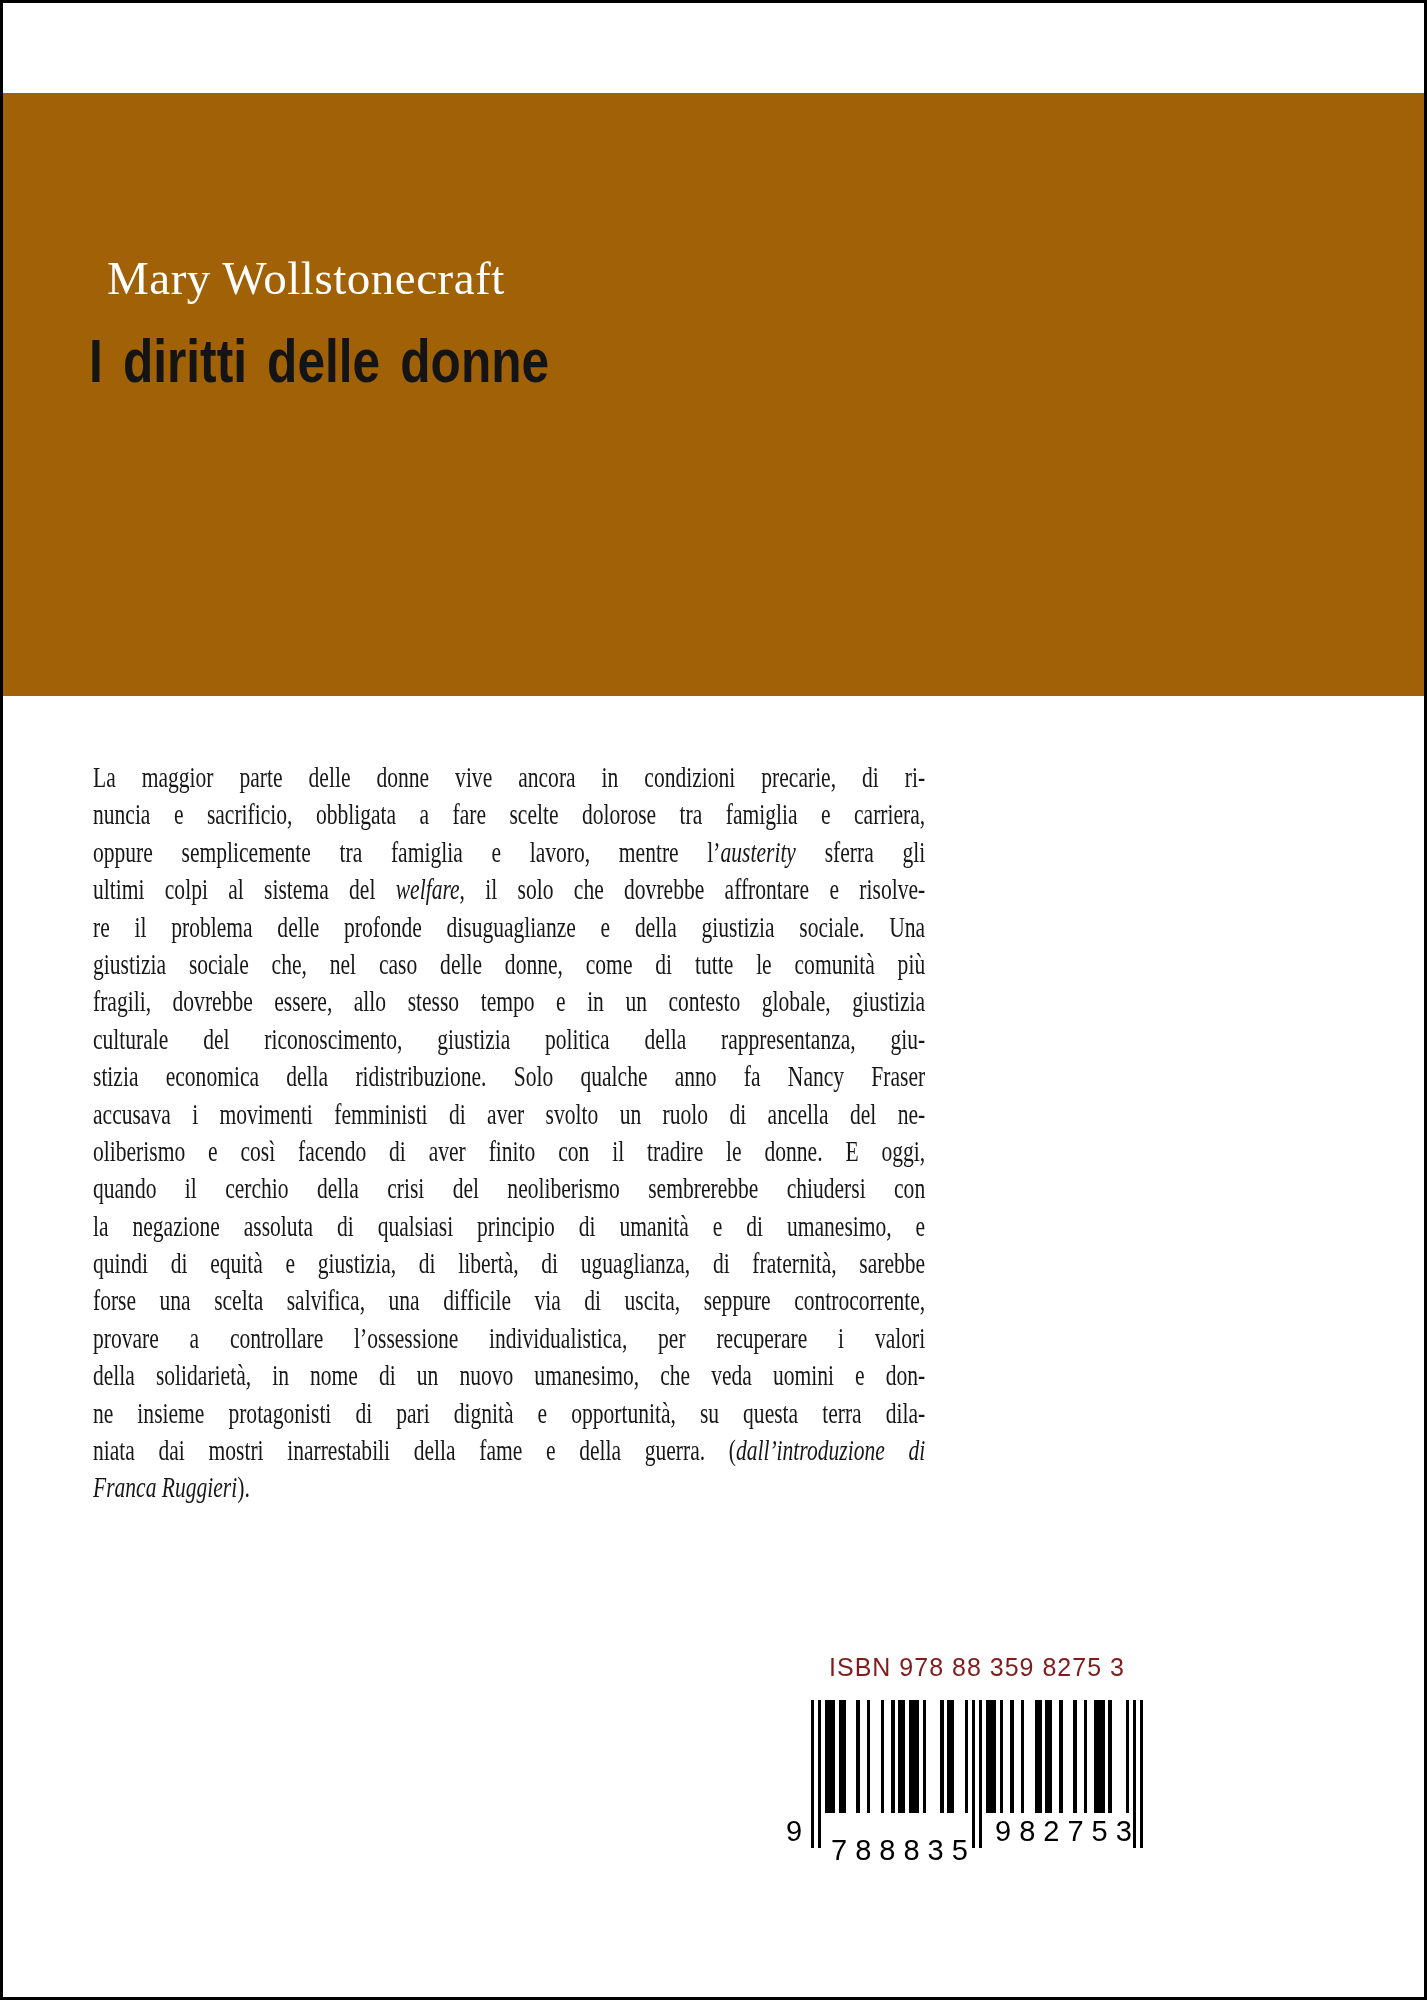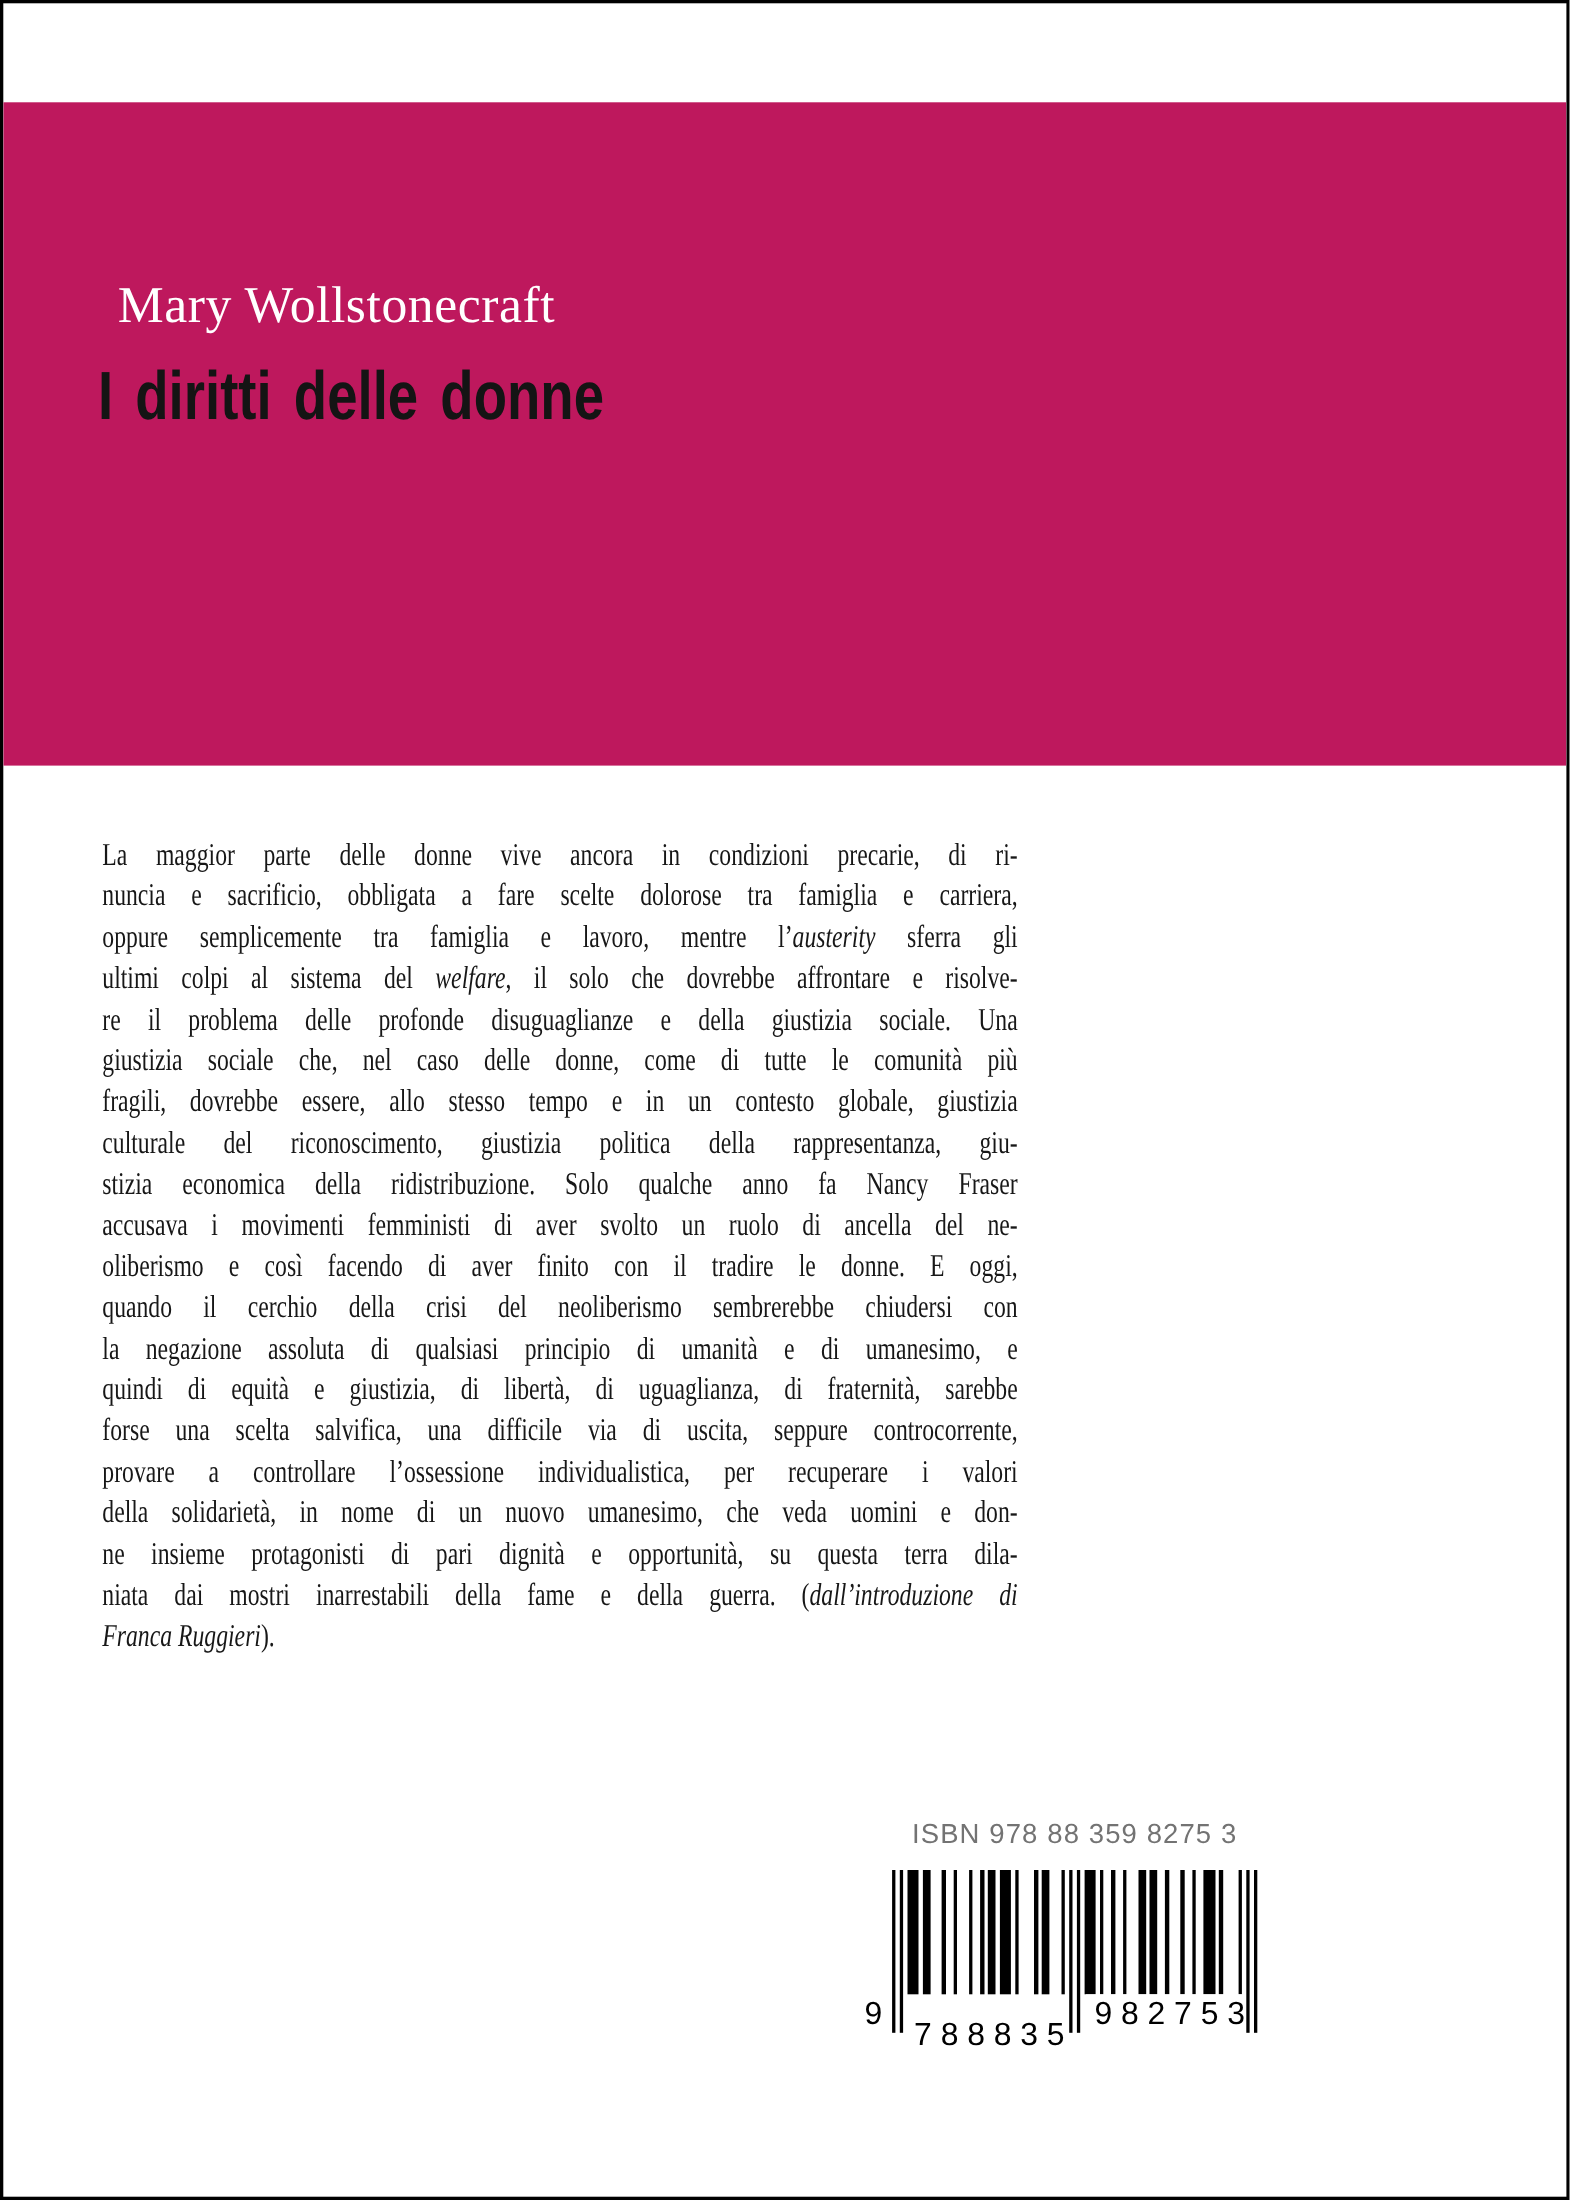--- a/index.html
+++ b/index.html
@@ -43,21 +43,21 @@
   .para-line{
     text-align:justify;text-align-last:justify;
     height:37.4px;
   }
   .para-line.last{text-align-last:left;}
   .para-line .it{font-style:italic;}
   
   .isbn-label{
     position:absolute;left:778px;top:1650px;width:392px;
     font-family:"Liberation Sans","DejaVu Sans",sans-serif;
-    font-size:25px;letter-spacing:1px;color:#737373;
+    font-size:25px;letter-spacing:1px;color:#7f1d1d;
     text-align:center;white-space:nowrap;
   }
   .barcode{
     position:absolute;left:808px;top:1697px;width:332px;height:150px;
   }
   .barcode .bar{position:absolute;top:0;background:#000000;}
   .bc-digit{
     position:absolute;top:113px;height:37px;
     font-family:"Liberation Sans","DejaVu Sans",sans-serif;
     font-size:29px;line-height:37px;color:#000000;
@@ -65,21 +65,21 @@
   }
   .bc-first{left:-30px;width:26px;background:transparent;}
   .bc-g1{left:12px;width:145px;letter-spacing:8px;text-indent:8px;margin-top:19px;}
   .bc-g2{left:176px;width:145px;letter-spacing:8px;text-indent:8px;}
 </style>
 <title>I diritti delle donne</title></head>
 <body>
 
 <div class="page">
 
-  <div class="red-band" style="background: #be185d;">
+  <div class="red-band" style="background: #a16207;">
     <div class="author">Mary Wollstonecraft</div>
     <div class="book-title">I diritti delle donne</div>
   </div>
 
   <div class="synopsis">
       <div class="para-line"><span>La maggior parte delle donne vive ancora in condizioni precarie, di ri-</span></div>
       <div class="para-line"><span>nuncia e sacrificio, obbligata a fare scelte dolorose tra famiglia e carriera,</span></div>
       <div class="para-line"><span>oppure semplicemente tra famiglia e lavoro, mentre l’</span><span class="it">austerity</span><span> sferra gli</span></div>
       <div class="para-line"><span>ultimi colpi al sistema del </span><span class="it">welfare</span><span>, il solo che dovrebbe affrontare e risolve-</span></div>
       <div class="para-line"><span>re il problema delle profonde disuguaglianze e della giustizia sociale. Una</span></div>

